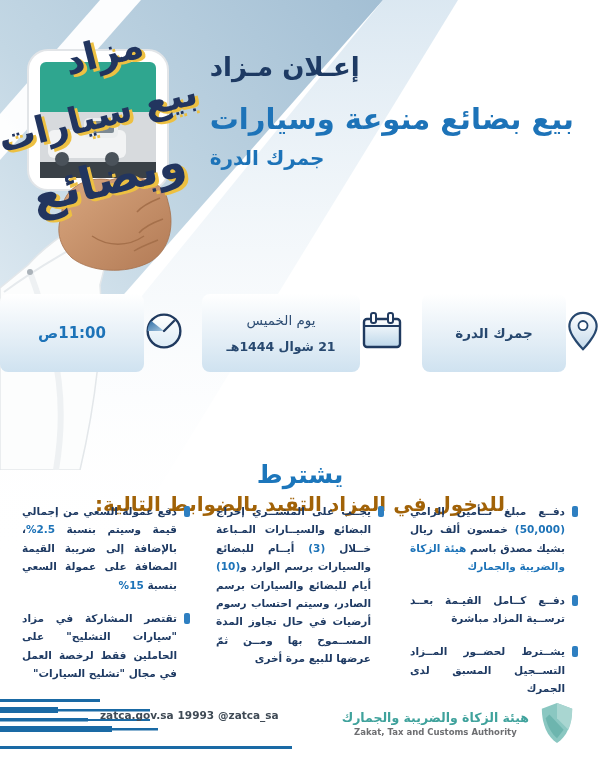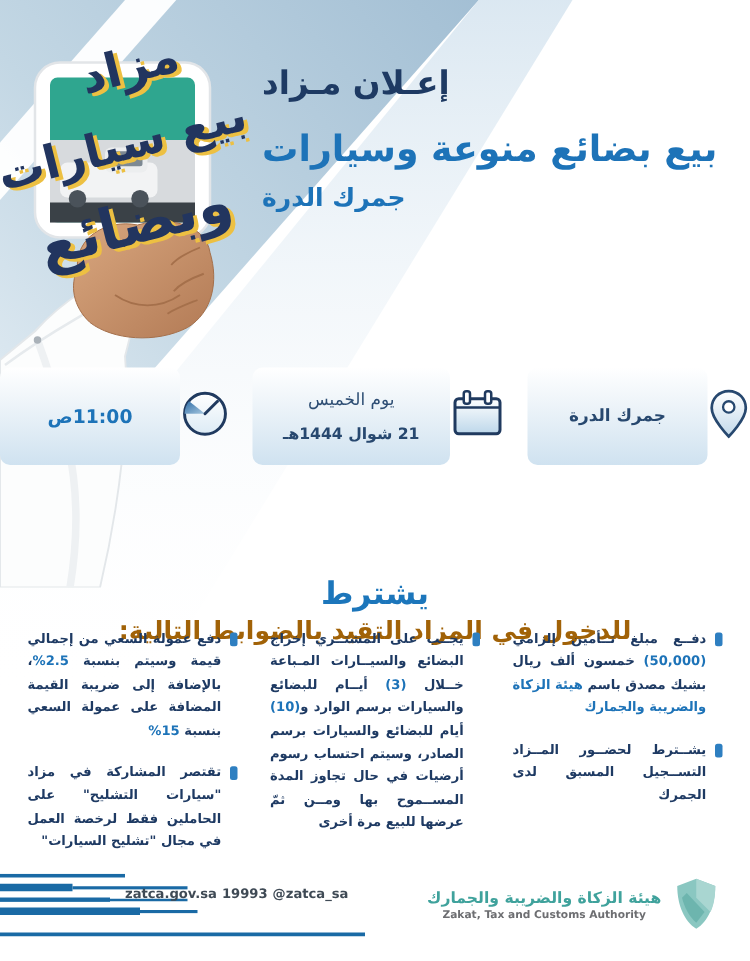--- a/index.html
+++ b/index.html
@@ -202,20 +202,24 @@
   </div>
 
   <div class="rules-grid">
     <div>
         <div class="bullet-item">
           <span class="bullet-marker"></span>
           <p class="bullet-text"><span>دفــع مبلغ تــأمين إلزامي </span><span class="hl">(50,000)</span><span> خمسون ألف ريال بشيك مصدق باسم </span><span class="hl">هيئة الزكاة والضريبة والجمارك</span></p>
         </div>
         <div class="bullet-item">
           <span class="bullet-marker"></span>
+          <p class="bullet-text"><span>دفــع كــامل القيـمة بعــد ترســية المزاد مباشرة</span></p>
+        </div>
+        <div class="bullet-item">
+          <span class="bullet-marker"></span>
           <p class="bullet-text"><span>يشــترط لحضــور المــزاد التســجيل المسبق لدى الجمرك</span></p>
         </div>
       </div>
     <div>
         <div class="bullet-item">
           <span class="bullet-marker"></span>
           <p class="bullet-text"><span>يجــب على المشتــري إخراج البضائع والسيــارات المـباعة خــلال </span><span class="hl">(3)</span><span> أيــام للبضائع والسيارات برسم الوارد و</span><span class="hl">(10)</span><span> أيام للبضائع والسيارات برسم الصادر، وسيتم احتساب رسوم أرضيات في حال تجاوز المدة المســموح بها ومــن ثمّ عرضها للبيع مرة أخرى</span></p>
         </div>
       </div>
     <div>

